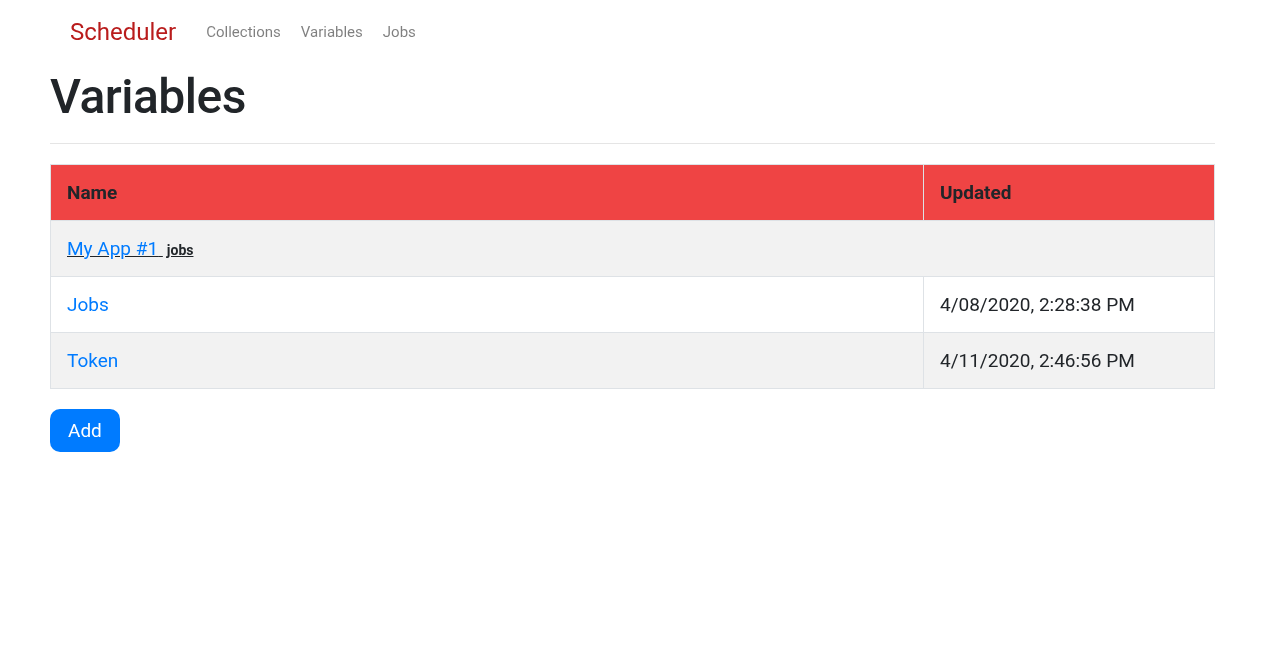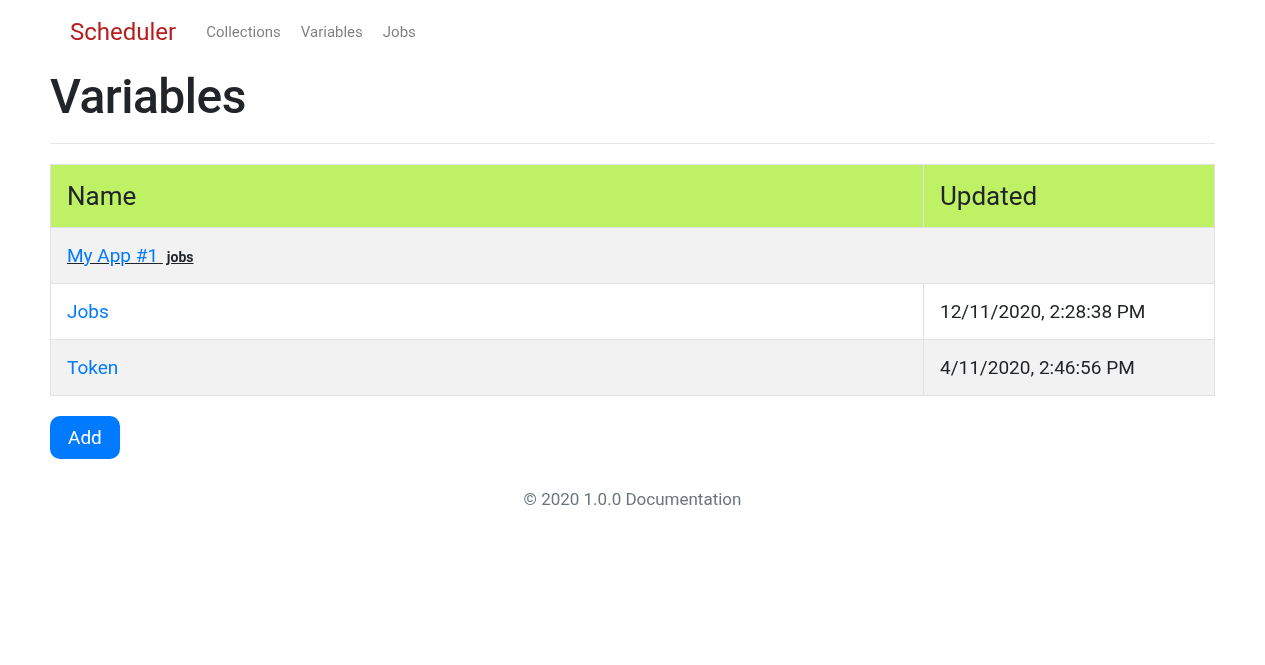--- a/index.html
+++ b/index.html
@@ -58,23 +58,23 @@
       border: 1px solid #dee2e6;
       margin-bottom: 20px;
     }
     .table th, .table td {
       padding: 16px 16px;
       text-align: left;
       border: 1px solid #dee2e6;
       vertical-align: top;
     }
     .table th {
-      font-weight: 400;
-      font-size: 26px;
-      background: #bef264;
+      font-weight: 700;
+      font-size: 19px;
+      background: #ef4444;
     }
     .table td {
       font-size: 19px;
     }
     .table tbody tr:nth-child(odd) {
       background: #f2f2f2;
     }
     .table tbody tr:nth-child(even) {
       background: #fff;
     }
@@ -150,27 +150,26 @@
       <tr class="group-row">
         <td colspan="2">
           <a href="#" class="link">My App #1</a>
           <span class="jobs-badge">jobs</span>
         </td>
       </tr>
       <tr>
         <td>
           <a href="#" class="link">Jobs</a>
         </td>
-        <td>12/11/2020, 2:28:38 PM</td>
+        <td>4/08/2020, 2:28:38 PM</td>
       </tr>
       <tr>
         <td>
           <a href="#" class="link">Token</a>
         </td>
         <td>4/11/2020, 2:46:56 PM</td>
       </tr>
     </tbody>
   </table>
 
   <button class="btn-primary">Add</button>
 
-  <div class="footer">© 2020 1.0.0 Documentation</div>
 </div>
 
 </body></html>

